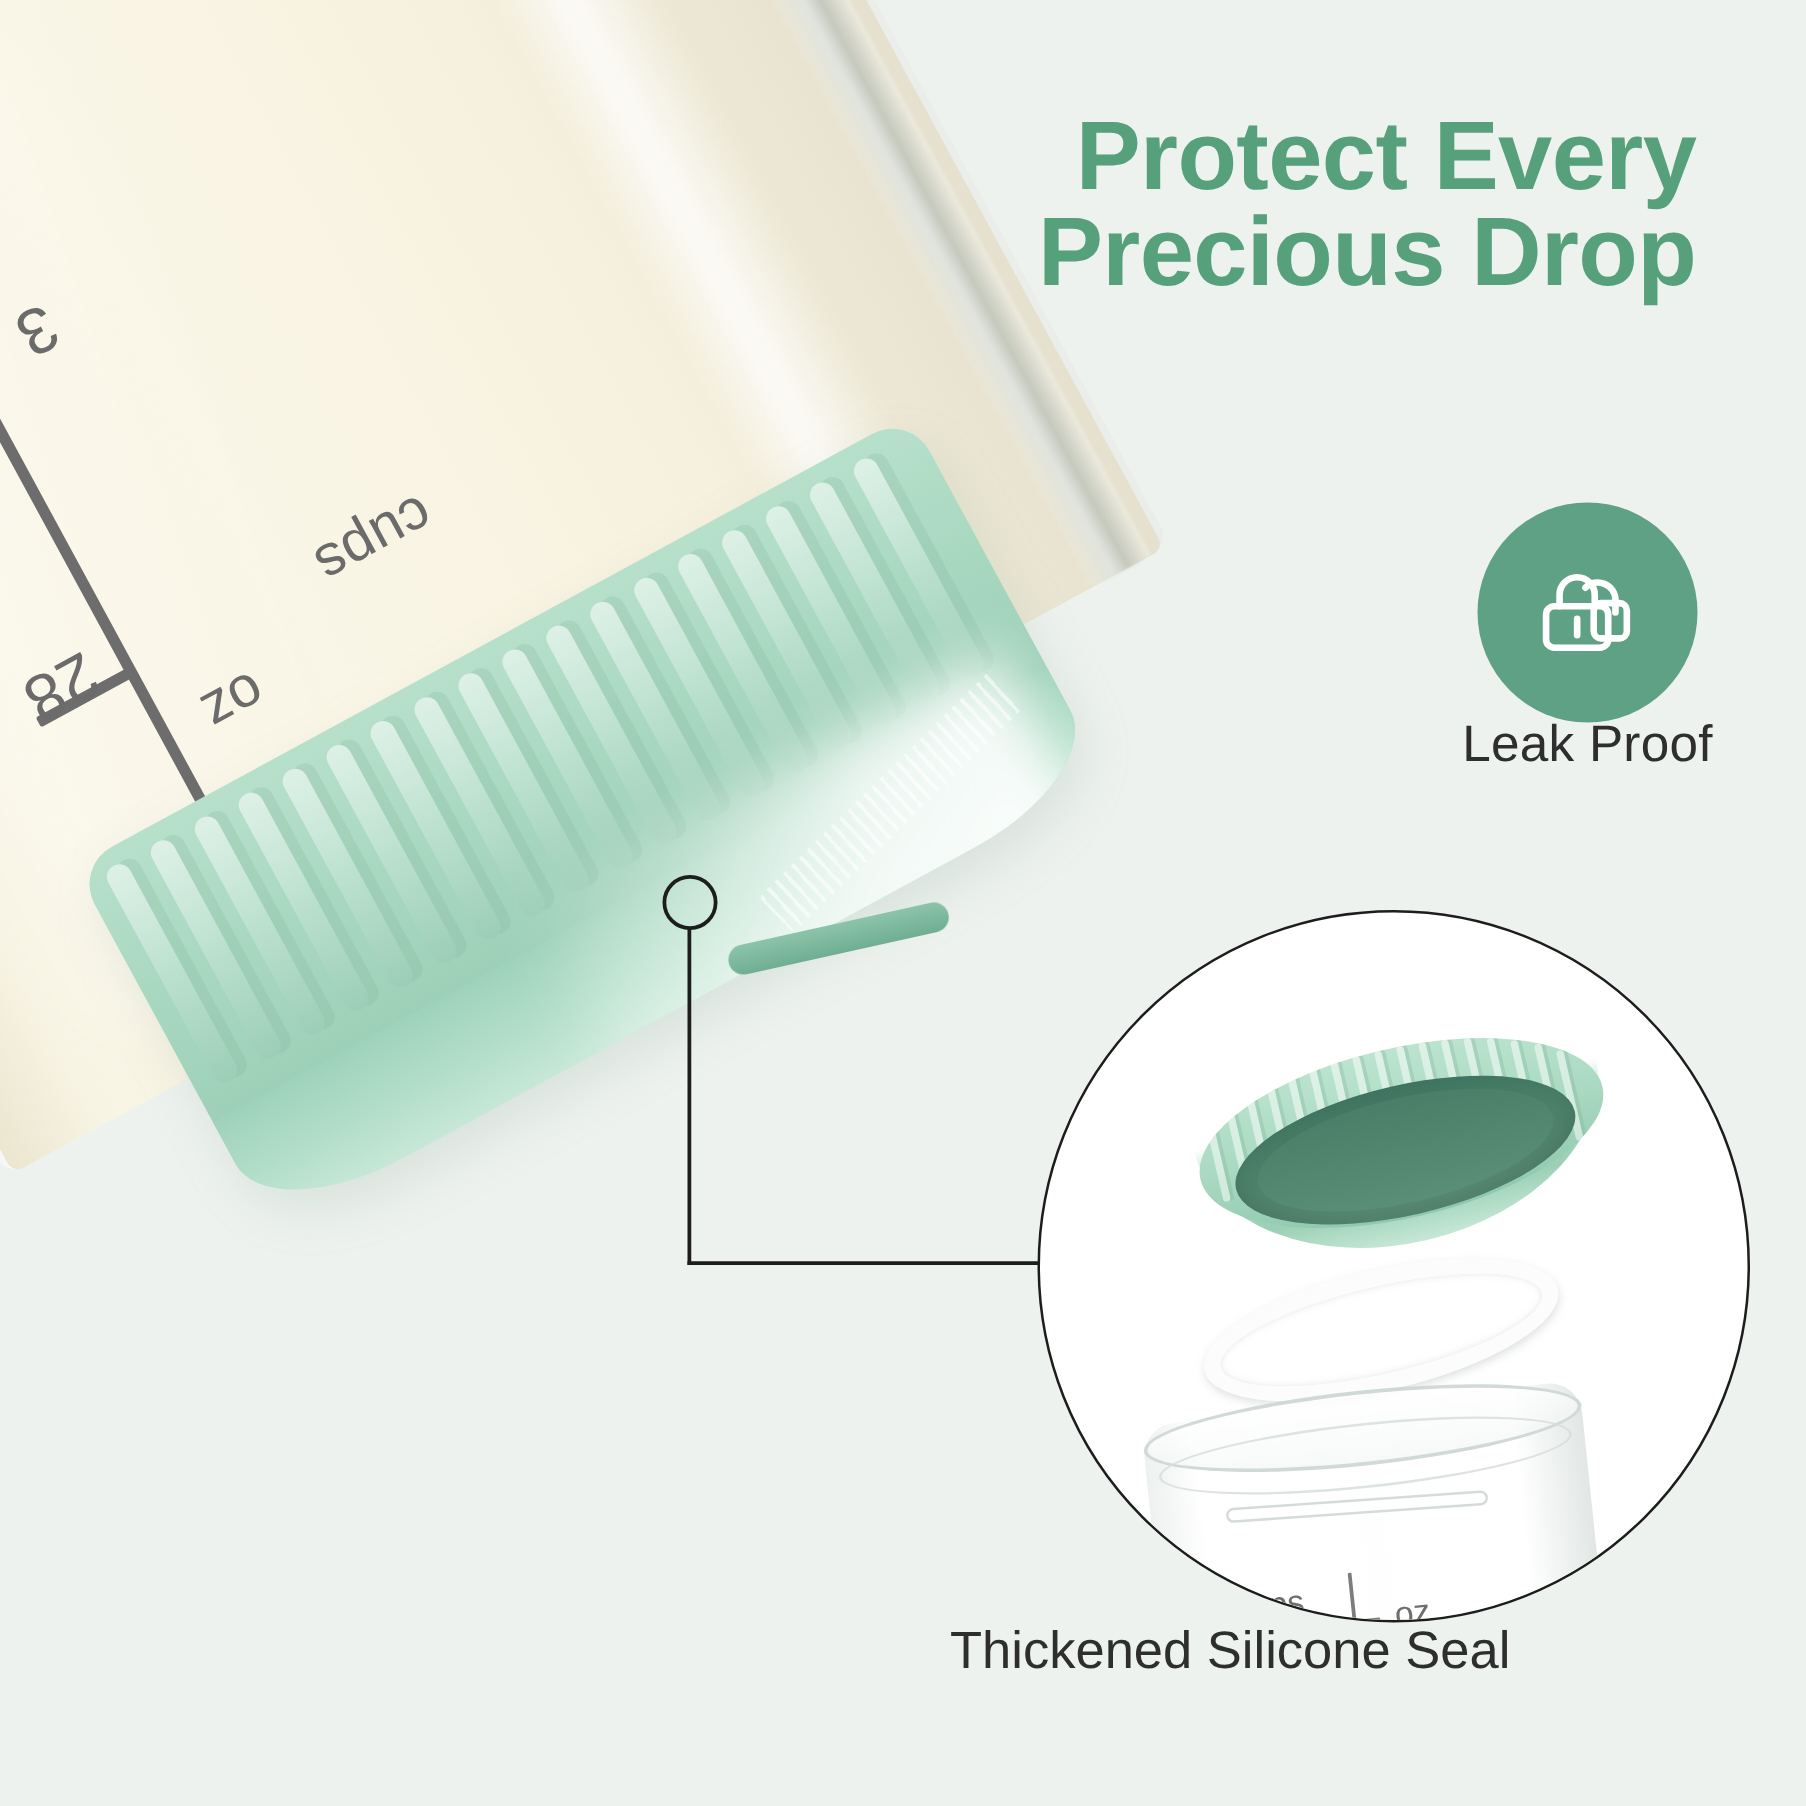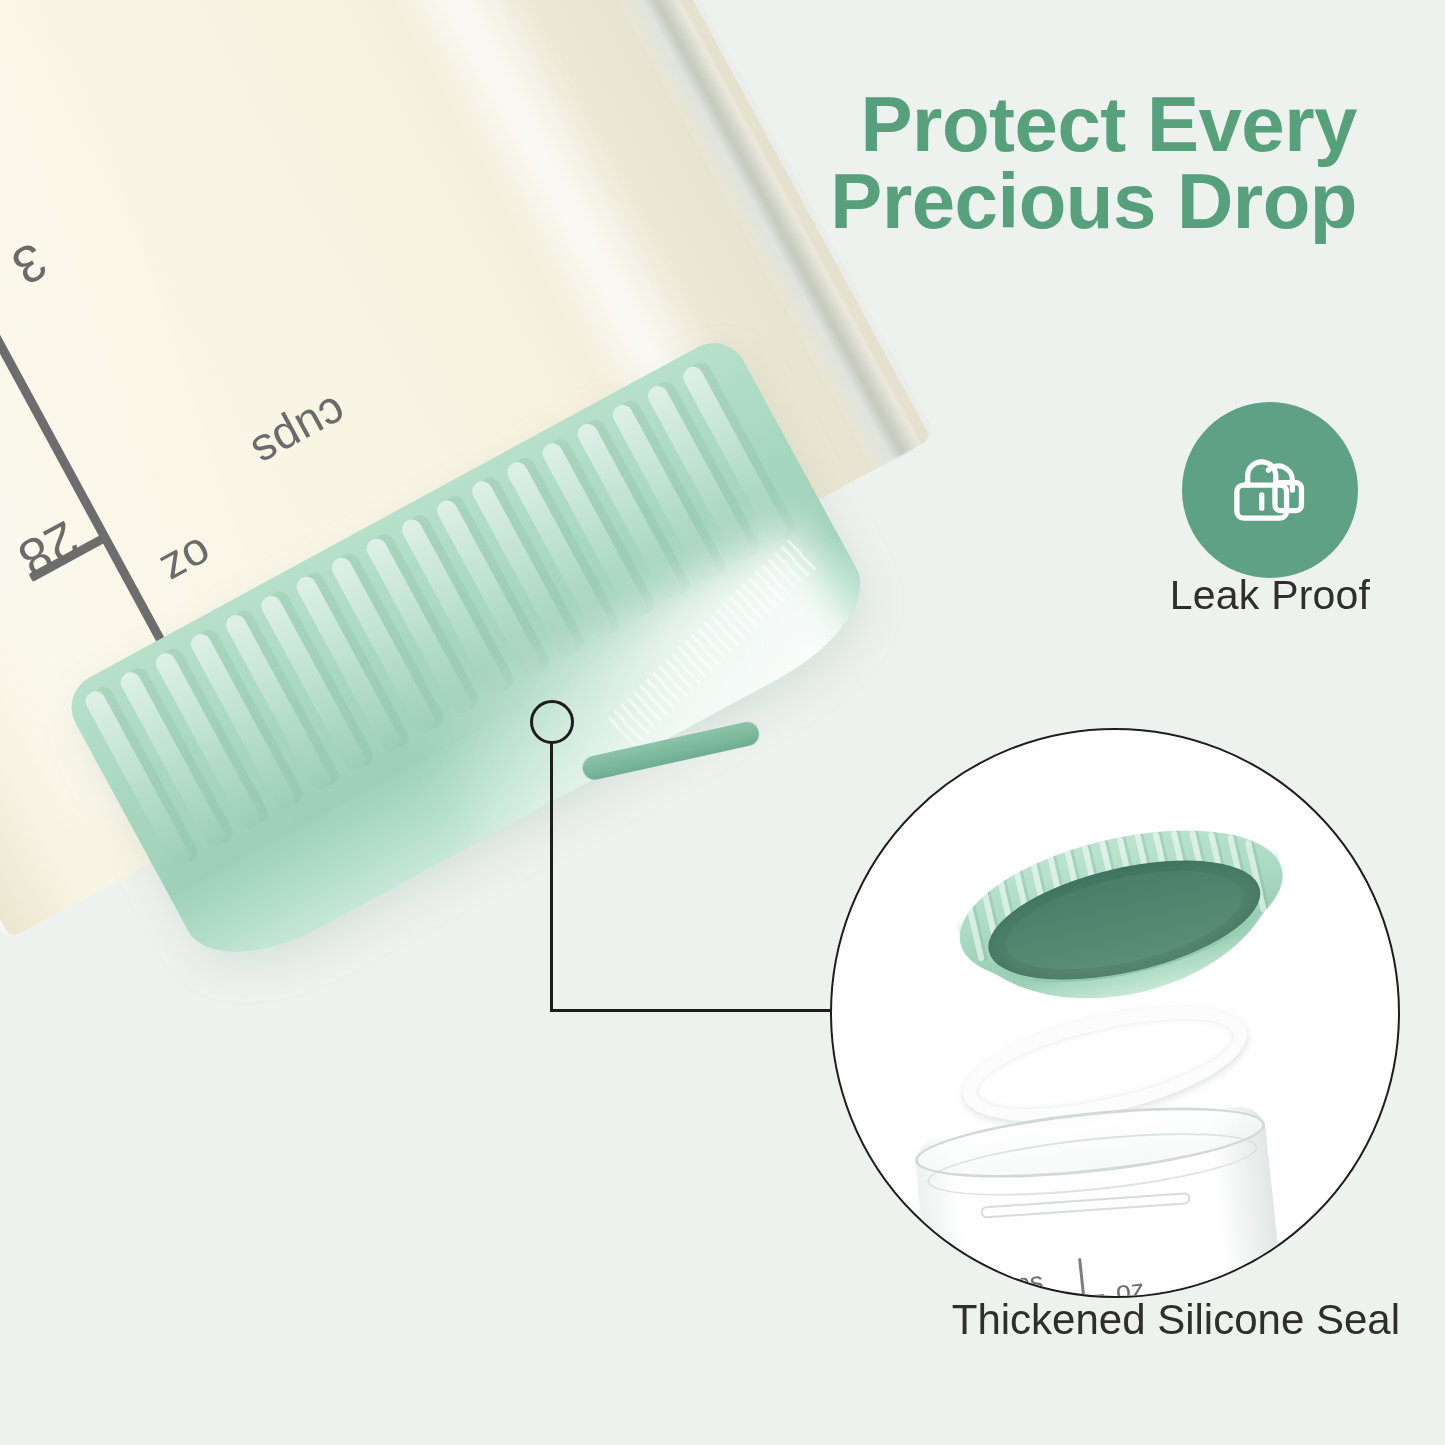--- a/index.html
+++ b/index.html
@@ -222,21 +222,21 @@
     border-radius:8px; border:2px solid rgba(208,216,212,.9);
     transform:rotate(2deg);
   }
   .ins-scale{ position:absolute; left:0; top:0; width:352px; height:230px; }
   .ins-tick{ position:absolute; background:#7d7d7d; border-radius:1px; }
   .ins-label{
     position:absolute; color:#6e6e6e; font-size:27px;
     font-family:"Liberation Sans", sans-serif; white-space:nowrap;
   }
   .inset-caption{
-    position:absolute; left:760px; top:1296px; width:640px; text-align:right;
+    position:absolute; left:760px; top:1296px; width:640px; text-align:left;
     color:#2e2e2e; font-size:42px; font-weight:400;
   }
 </style>
 </head>
 <body>
 
 <div class="stage">
 
   <div class="bottle-wrap">
     <div class="bottle-body">

